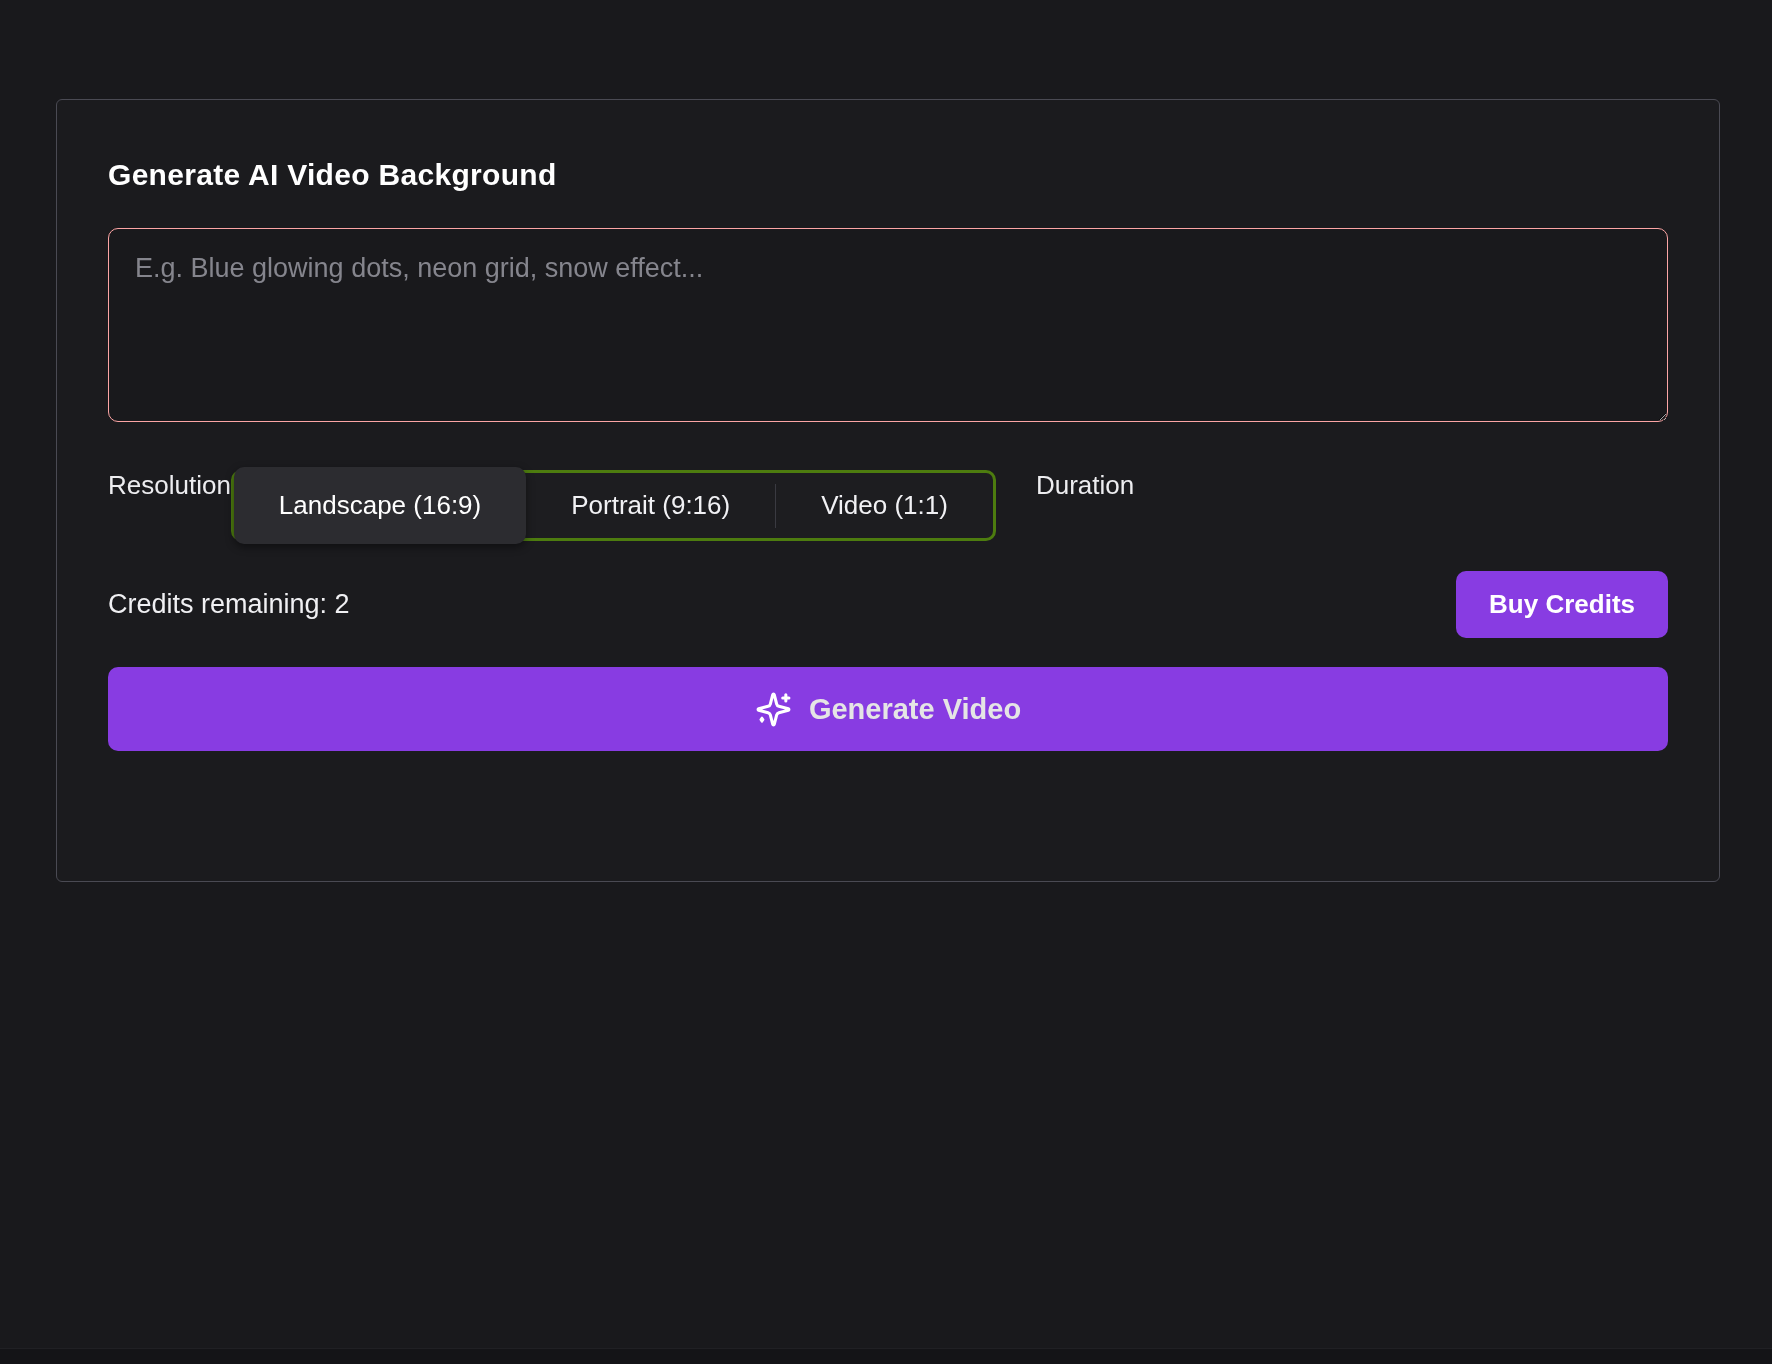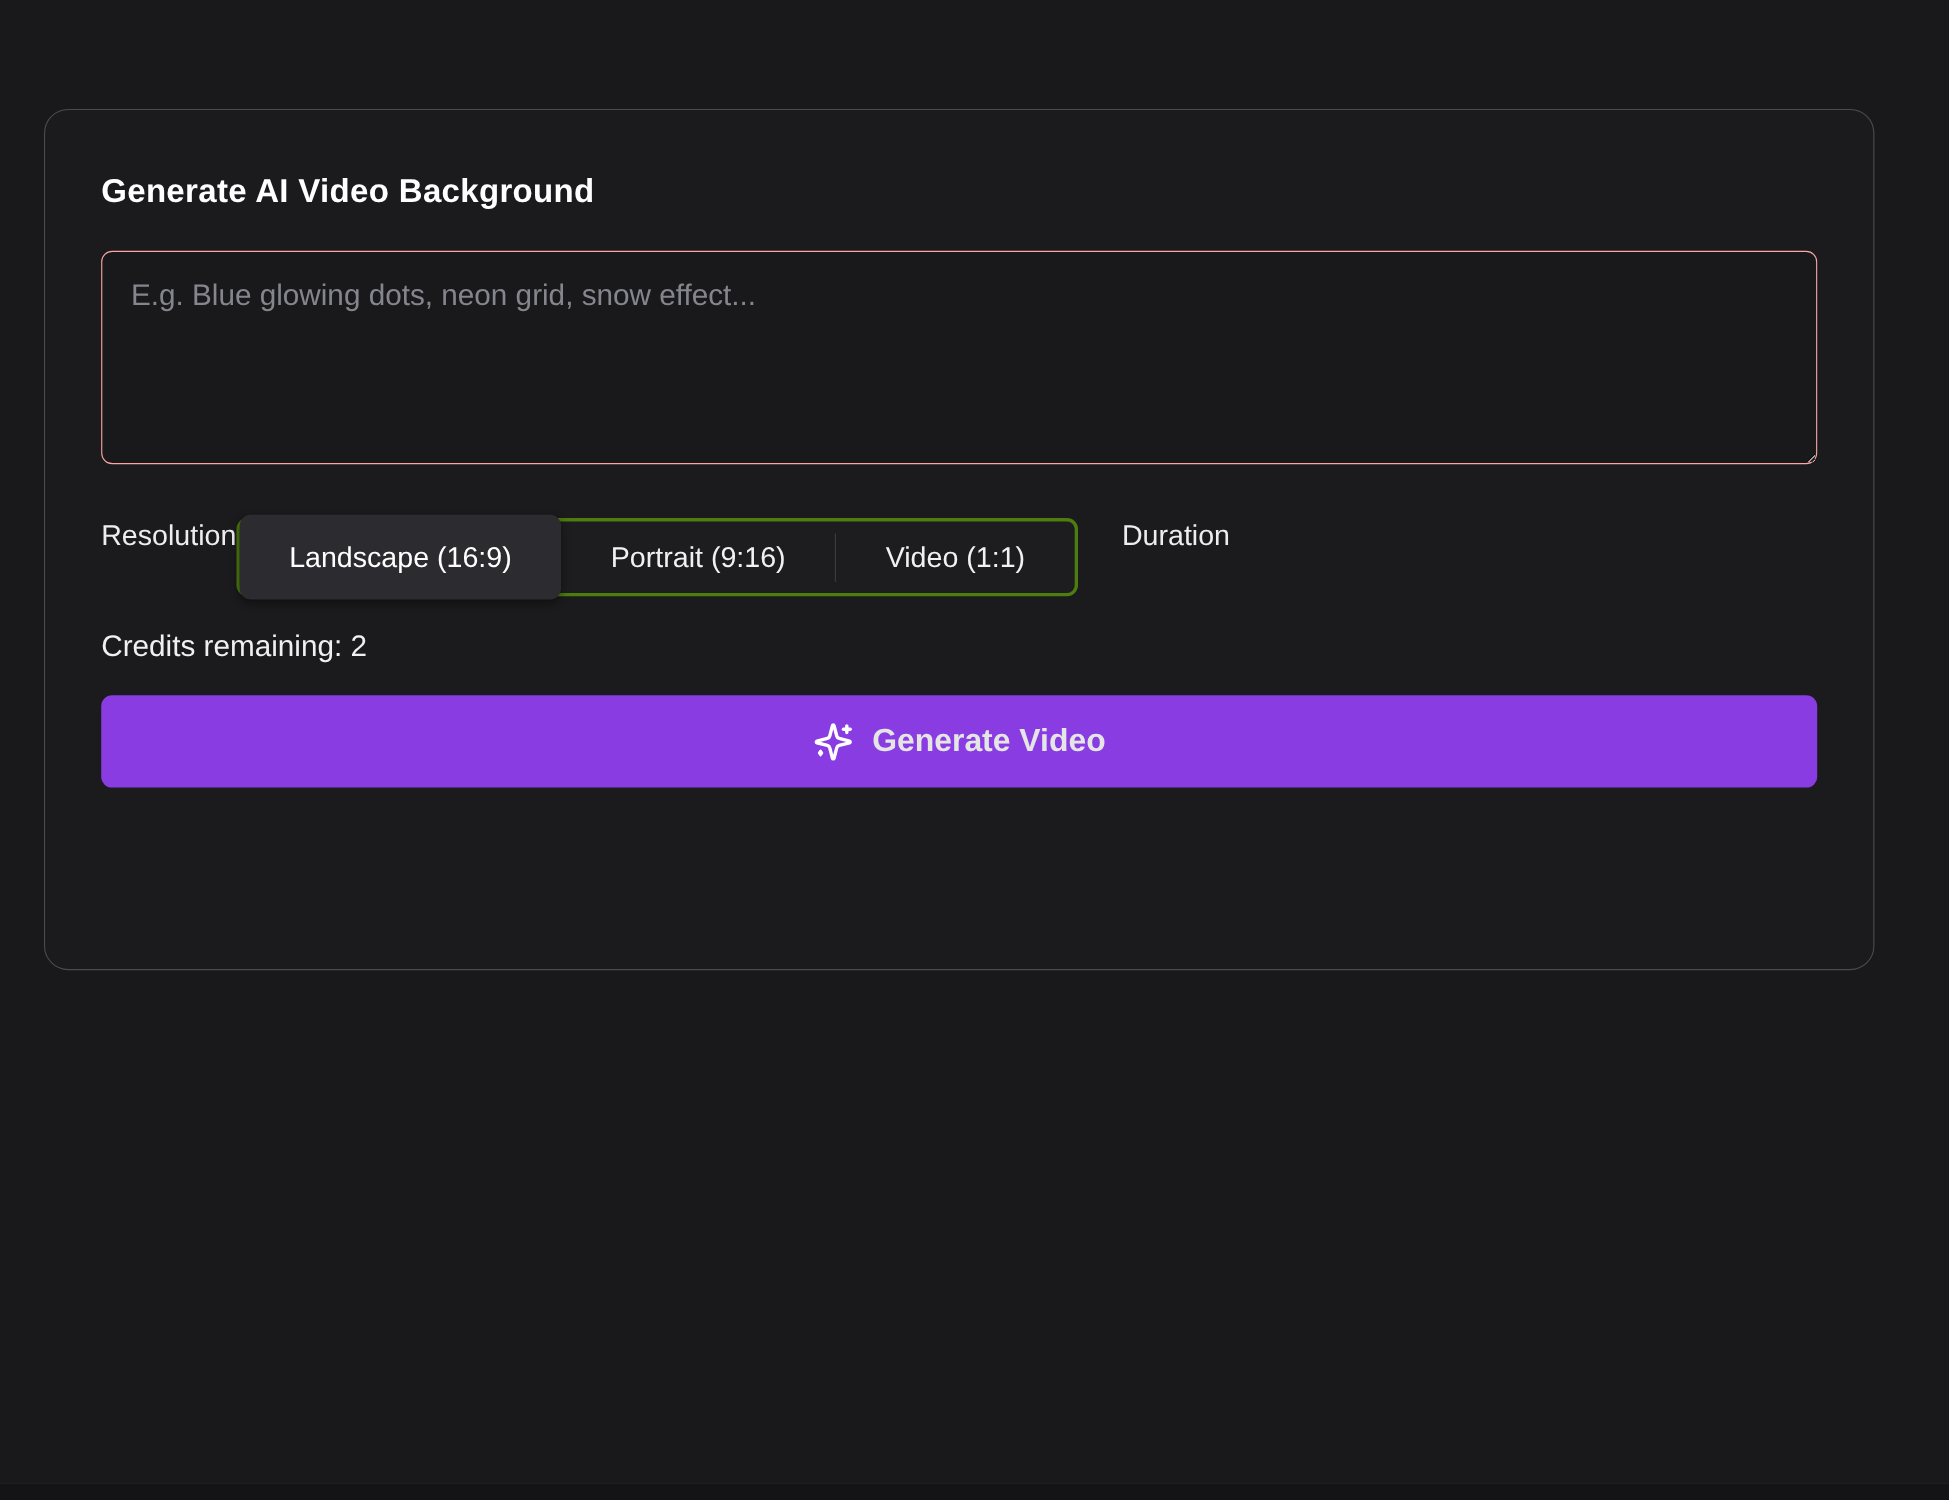--- a/index.html
+++ b/index.html
@@ -12,25 +12,25 @@
   html,body{width:1772px;height:1364px;}
   body{
     background:var(--page-bg);
     font-family:"Liberation Sans","DejaVu Sans",sans-serif;
     color:#f2f2f4;
     position:relative;
     overflow:hidden;
   }
   .card{
     position:absolute;
-    left:40px; top:99px;
+    left:56px; top:99px;
     width:1664px; height:783px;
     background:var(--card-bg);
     border:1px solid #4a4a53;
-    border-radius:22px;
+    border-radius:6px;
     padding:58px 51px 0 51px;
   }
   .card-title{
     font-size:30px;
     font-weight:bold;
     color:#ffffff;
     letter-spacing:.3px;
     margin-bottom:36px;
   }
   .prompt-textarea{
@@ -167,20 +167,21 @@
     </div>
 
     <div class="control-col">
       <div class="control-label">Duration</div>
     </div>
 
   </div>
 
   <div class="credits-row">
     <div class="credits-text">Credits remaining: 2</div>
+    <button class="buy-credits-button">Buy Credits</button>
   </div>
 
   <button class="generate-button">
     <svg class="sparkles" viewBox="0 0 24 24" fill="none" stroke="#ffffff" stroke-width="2" stroke-linecap="round" stroke-linejoin="round" aria-hidden="true">
       <path d="M9.937 15.5A2 2 0 0 0 8.5 14.063l-6.135-1.582a.5.5 0 0 1 0-.962L8.5 9.936A2 2 0 0 0 9.937 8.5l1.582-6.135a.5.5 0 0 1 .963 0L14.063 8.5A2 2 0 0 0 15.5 9.937l6.135 1.581a.5.5 0 0 1 0 .964L15.5 14.063a2 2 0 0 0-1.437 1.437l-1.582 6.135a.5.5 0 0 1-.963 0z"></path>
       <path d="M20 2.5v4"></path>
       <path d="M22 4.5h-4"></path>
       <path d="M4.5 17.2l.9 1.3-.9 1.3-.9-1.3z" fill="#ffffff" stroke-width="1.4"></path>
     </svg>
     <span>Generate Video</span>

